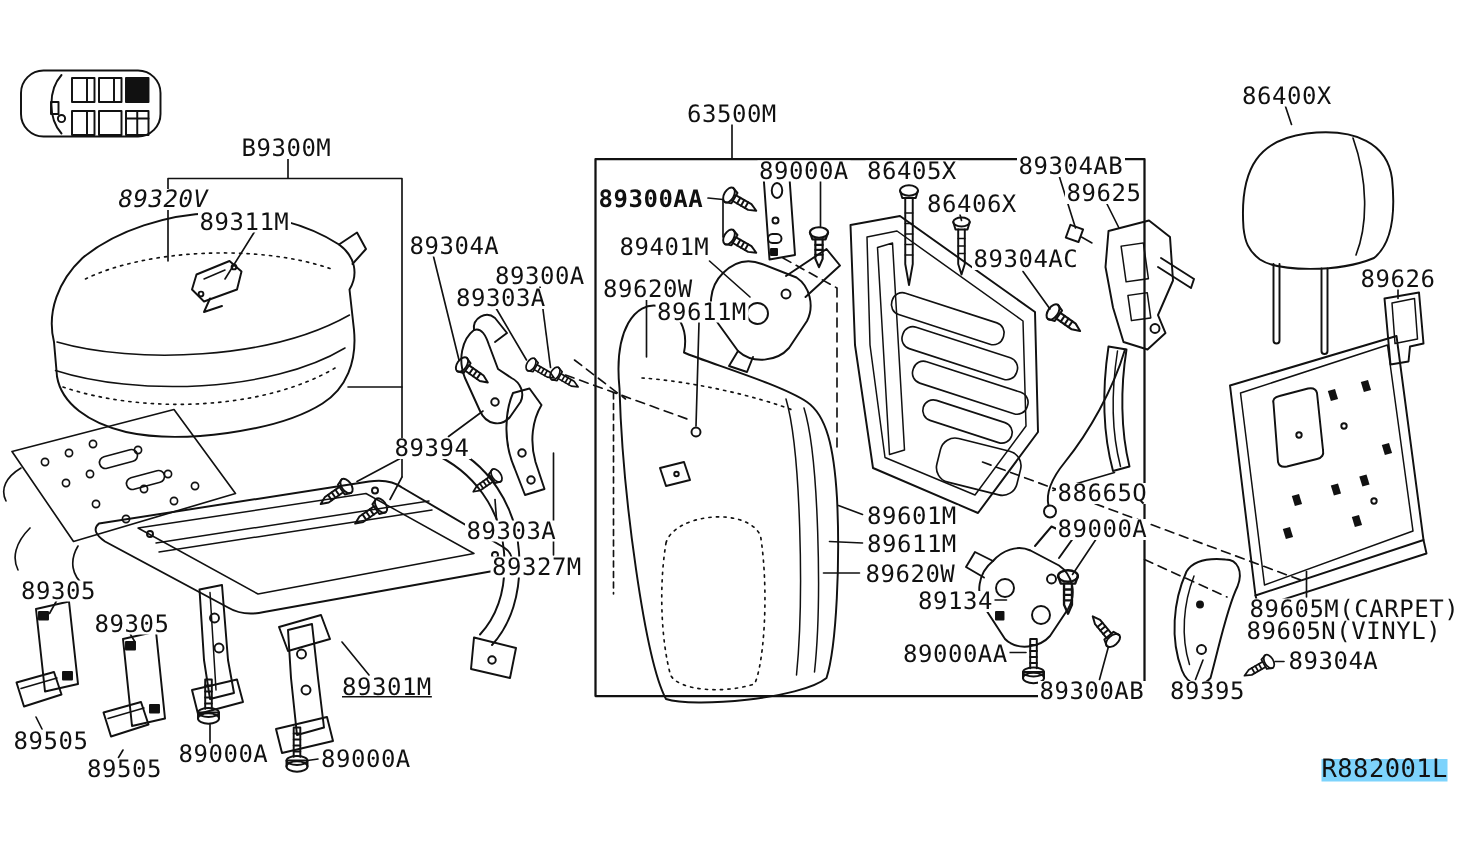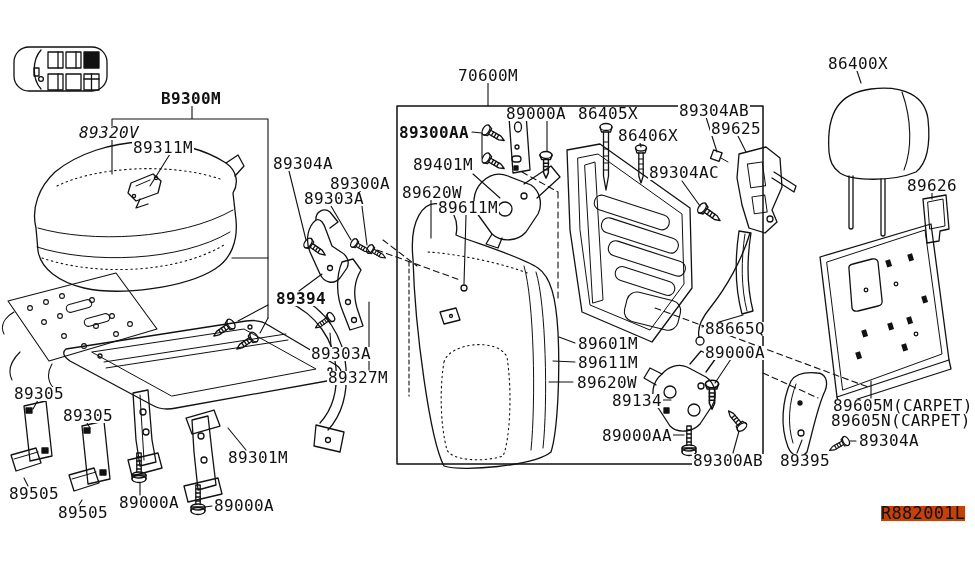--- a/index.html
+++ b/index.html
@@ -13,21 +13,21 @@
     color:#111;
     background:#fff;
     white-space:nowrap;
     padding:0 1px;
   }
   .ref-label{
     position:absolute;
     font:17px/15px "DejaVu Sans Mono", monospace;
     letter-spacing:0.3px;
     color:#111;
-    background:#c2410c;
+    background:#7dd3fc;
     white-space:nowrap;
   }
   svg *{stroke-linecap:round;stroke-linejoin:round;}
 </style>
 </head>
 <body>
 
 <div id="stage">
 
 <svg id="art" width="975" height="566" viewBox="0 0 975 566" fill="none" stroke="#111" stroke-width="1.3">
@@ -317,37 +317,37 @@
     <path d="M377,250 L460,280"></path>
     <path d="M383,240 L417,266"></path>
     <path d="M522,172 L558,192 M558,192 V298"></path>
     <path d="M655,308 L868,387"></path>
     <path d="M763,373 L818,398"></path>
     <path d="M409,262 V396" stroke-dasharray="4,3"></path>
   </g>
 </svg>
 
 <div id="labels">
-      <div class="part-label" style="left: 160px; top: 92px; font-weight: bold;">B9300M</div>
+      <div class="part-label" style="left: 160px; top: 92px;">B9300M</div>
       <div class="part-label" style="left: 78px; top: 126px; font-style: italic;">89320V</div>
       <div class="part-label" style="left: 132px; top: 141px;">89311M</div>
       <div class="part-label" style="left: 272px; top: 157px;">89304A</div>
       <div class="part-label" style="left: 329px; top: 177px;">89300A</div>
       <div class="part-label" style="left: 303px; top: 192px;">89303A</div>
-      <div class="part-label" style="left: 275px; top: 292px; font-weight: bold;">89394</div>
+      <div class="part-label" style="left: 262px; top: 292px;">89394</div>
       <div class="part-label" style="left: 310px; top: 347px;">89303A</div>
       <div class="part-label" style="left: 327px; top: 371px;">89327M</div>
       <div class="part-label" style="left: 13px; top: 387px;">89305</div>
       <div class="part-label" style="left: 62px; top: 409px;">89305</div>
       <div class="part-label" style="left: 8px; top: 487px;">89505</div>
       <div class="part-label" style="left: 57px; top: 506px;">89505</div>
       <div class="part-label" style="left: 118px; top: 496px;">89000A</div>
       <div class="part-label" style="left: 213px; top: 499px;">89000A</div>
-      <div class="part-label" style="left: 227px; top: 451px;">89301M</div>
-      <div class="part-label" style="left: 457px; top: 69px;">70600M</div>
+      <div class="part-label" style="left: 227px; top: 451px; text-decoration: underline;">89301M</div>
+      <div class="part-label" style="left: 457px; top: 69px;">63500M</div>
       <div class="part-label" style="left: 398px; top: 126px; font-weight: bold;">89300AA</div>
       <div class="part-label" style="left: 505px; top: 107px;">89000A</div>
       <div class="part-label" style="left: 577px; top: 107px;">86405X</div>
       <div class="part-label" style="left: 617px; top: 129px;">86406X</div>
       <div class="part-label" style="left: 678px; top: 104px;">89304AB</div>
       <div class="part-label" style="left: 710px; top: 122px;">89625</div>
       <div class="part-label" style="left: 648px; top: 166px;">89304AC</div>
       <div class="part-label" style="left: 412px; top: 158px; text-align: center;">89401M</div>
       <div class="part-label" style="left: 401px; top: 186px;">89620W</div>
       <div class="part-label" style="left: 437px; top: 201px;">89611M</div>
@@ -355,19 +355,19 @@
       <div class="part-label" style="left: 577px; top: 356px;">89611M</div>
       <div class="part-label" style="left: 576px; top: 376px;">89620W</div>
       <div class="part-label" style="left: 611px; top: 394px;">89134</div>
       <div class="part-label" style="left: 601px; top: 429px;">89000AA</div>
       <div class="part-label" style="left: 692px; top: 454px;">89300AB</div>
       <div class="part-label" style="left: 704px; top: 322px;">88665Q</div>
       <div class="part-label" style="left: 704px; top: 346px;">89000A</div>
       <div class="part-label" style="left: 827px; top: 57px;">86400X</div>
       <div class="part-label" style="left: 906px; top: 179px;">89626</div>
       <div class="part-label" style="left: 832px; top: 399px;">89605M(CARPET)</div>
-      <div class="part-label" style="left: 830px; top: 414px;">89605N(CARPET)</div>
+      <div class="part-label" style="left: 830px; top: 414px;">89605N(VINYL)</div>
       <div class="part-label" style="left: 858px; top: 434px;">89304A</div>
       <div class="part-label" style="left: 779px; top: 454px;">89395</div>
       <div class="ref-label" style="left: 881px; top: 506px;">R882001L</div>
     </div>
 
 </div>
 
 </body></html>

